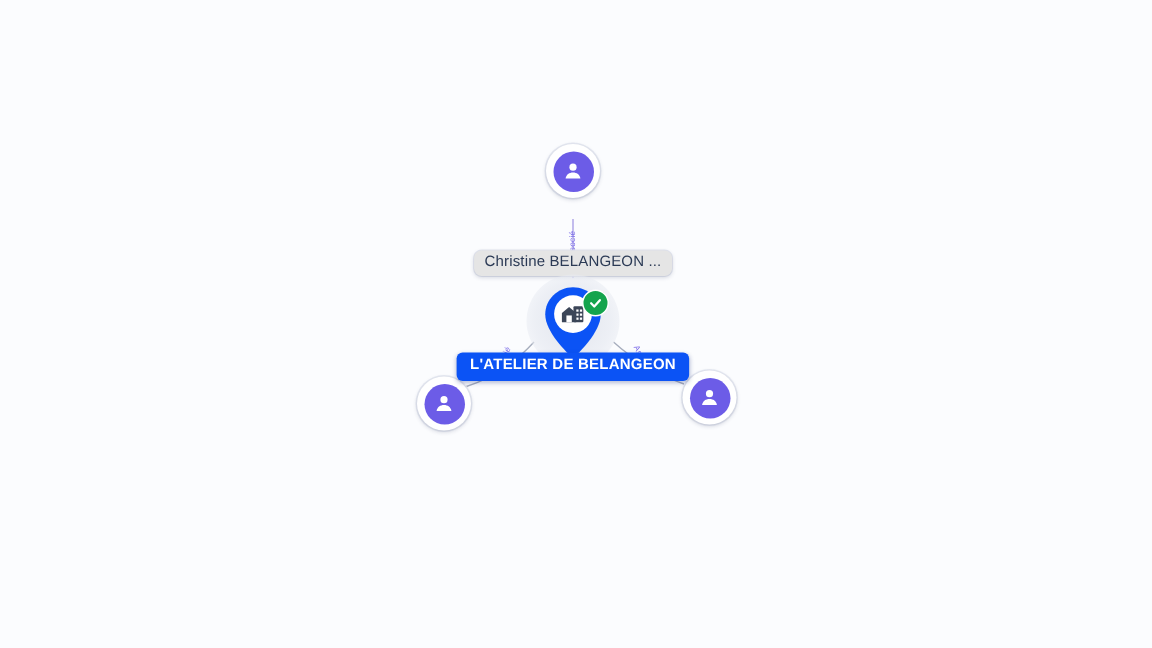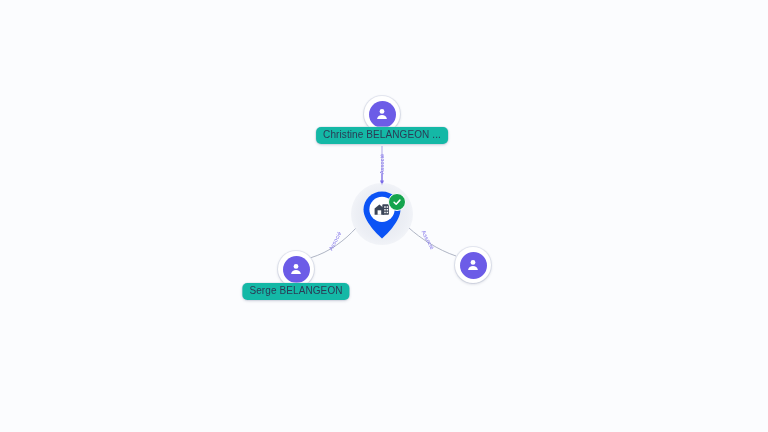--- a/index.html
+++ b/index.html
@@ -52,29 +52,30 @@
     background: #6c5ce7;
     display: flex;
     align-items: center;
     justify-content: center;
   }
   .avatar-disc svg { display: block; }
 
   .node-label {
     position: absolute;
     transform: translate(-50%, 0);
-    background: #14b8a6;
+    background: #e5e5e5;
     border-radius: 5px;
     padding: 2px 7px 3px 7px;
     font-size: 10px;
     line-height: 12px;
     color: #2b3a55;
     white-space: nowrap;
     box-shadow: 0 1px 3px rgba(40,50,90,.20), 0 0 0 .6px rgba(226,230,240,.9);
     letter-spacing: .1px;
+    margin-top: 40px;
   }
 
   
   #company-node {
     position: absolute;
     width: 0;
     height: 0;
   }
   .company-halo {
     position: absolute;
@@ -184,21 +185,20 @@
   <div class="person-node" style="left:296px; top:269px;">
     <div class="avatar-ring">
       <div class="avatar-disc">
         <svg width="16" height="16" viewBox="0 0 24 24" fill="#ffffff">
           <circle cx="12" cy="8.2" r="3.6"></circle>
           <path d="M4.6,19.4 C5.2,15.4 8.3,13.4 12,13.4 C15.7,13.4 18.8,15.4 19.4,19.4 Z"></path>
         </svg>
       </div>
     </div>
   </div>
-  <div class="node-label" style="left:296px; top:283px;">Serge BELANGEON</div>
 
   <div class="person-node" style="left:473px; top:265px;">
     <div class="avatar-ring">
       <div class="avatar-disc">
         <svg width="16" height="16" viewBox="0 0 24 24" fill="#ffffff">
           <circle cx="12" cy="8.2" r="3.6"></circle>
           <path d="M4.6,19.4 C5.2,15.4 8.3,13.4 12,13.4 C15.7,13.4 18.8,15.4 19.4,19.4 Z"></path>
         </svg>
       </div>
     </div>
@@ -226,14 +226,15 @@
       </svg>
     </div>
 
     <div class="company-badge">
       <svg width="10" height="10" viewBox="0 0 24 24" fill="none" stroke="#ffffff" stroke-width="3.6" stroke-linecap="round" stroke-linejoin="round">
         <path d="M5,12.5 L10,17.5 L19,7.5"></path>
       </svg>
     </div>
   </div>
 
+  <div id="company-label" style="left:382px; top:235px;">L'ATELIER DE BELANGEON</div>
 
 </div>
 
 </body></html>

